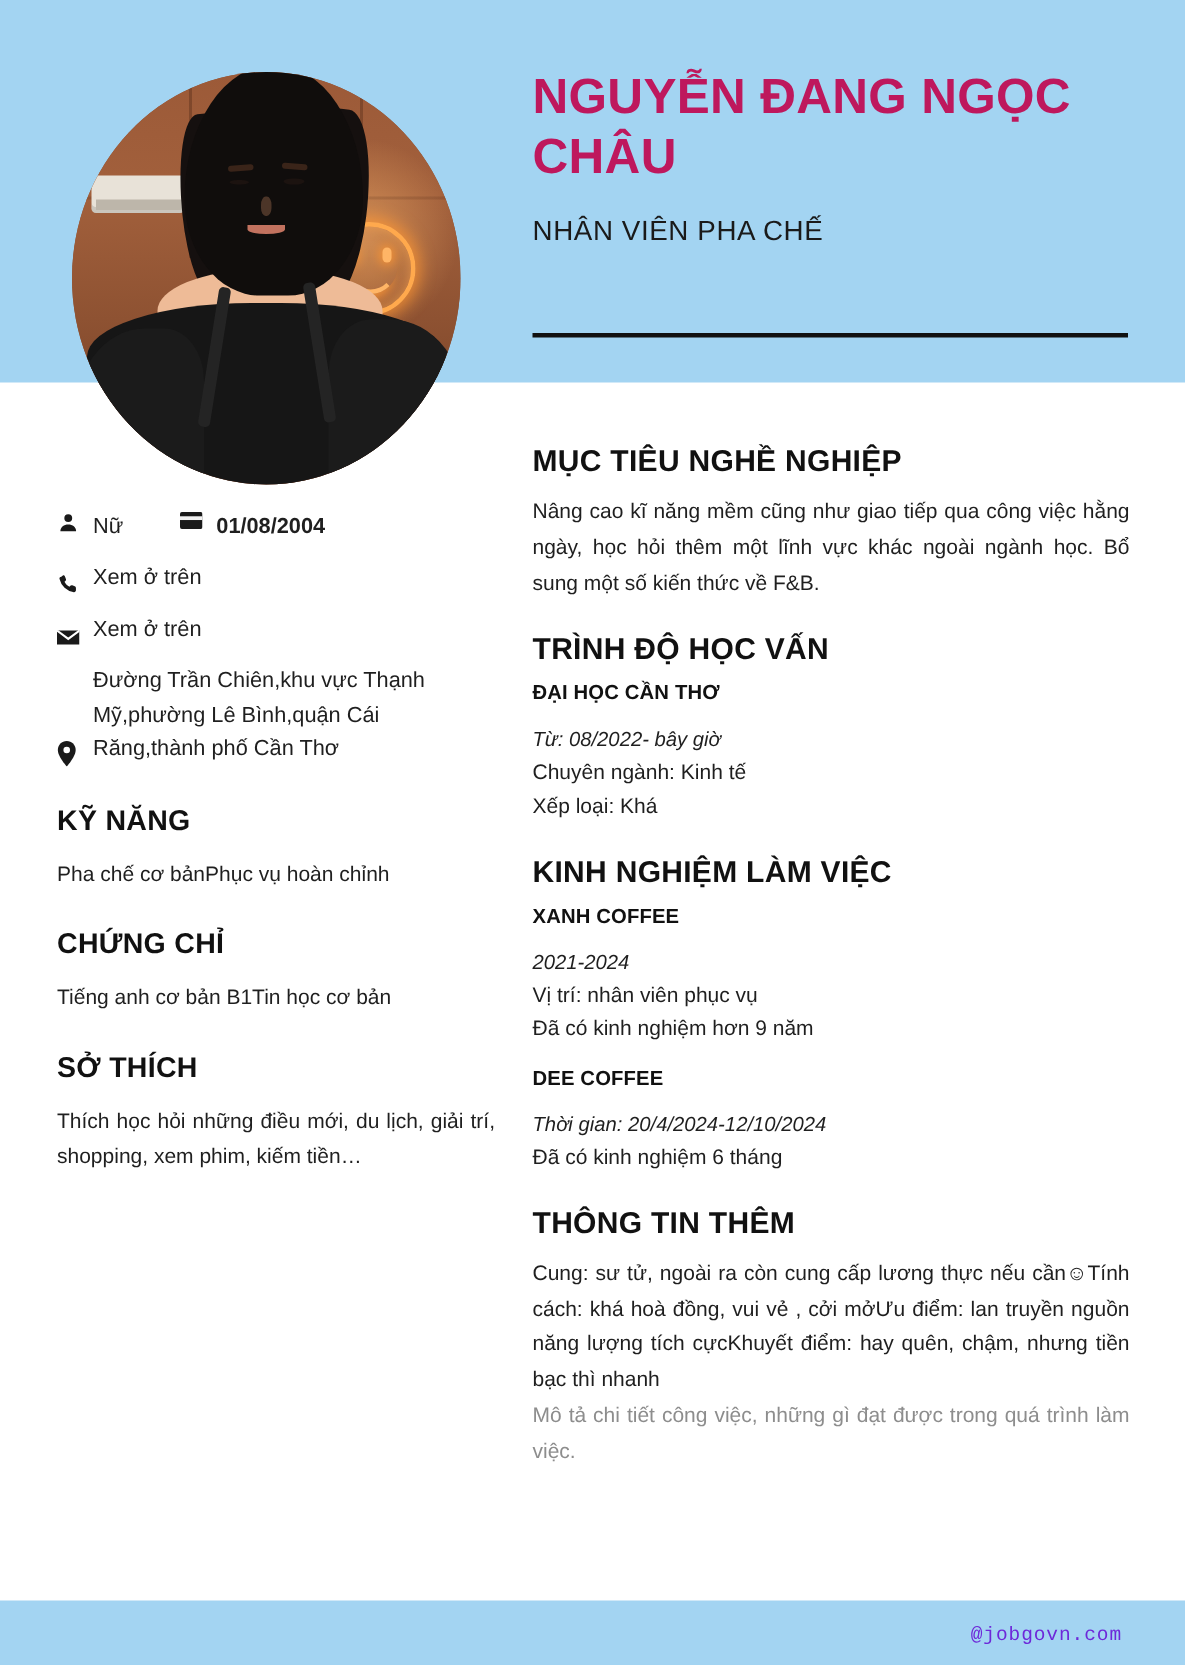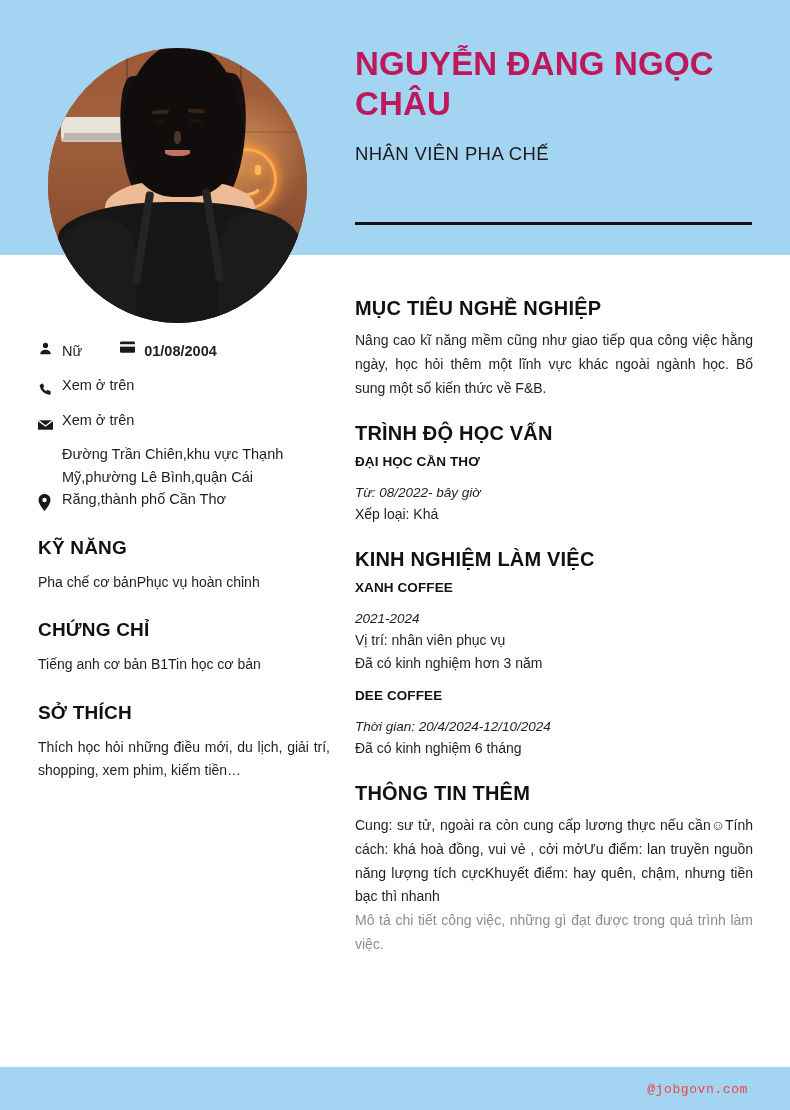--- a/index.html
+++ b/index.html
@@ -36,21 +36,21 @@
     height: 43px;
     background: #a3d4f2;
   }
   .footer-text {
     position: absolute;
     right: 42px;
     top: 1082px;
     font-family: "Liberation Mono", "DejaVu Sans Mono", monospace;
     font-size: 13px;
     letter-spacing: 0.6px;
-    color: #ef4444;
+    color: #6d28d9;
   }
 
   
   .photo-wrap {
     position: absolute;
     left: 48px;
     top: 48px;
     width: 259px;
     height: 275px;
     border-radius: 50%;
@@ -477,31 +477,32 @@
     <div class="section">
       <h2 class="main-h">MỤC TIÊU NGHỀ NGHIỆP</h2>
       <p class="main-p">Nâng cao kĩ năng mềm cũng như giao tiếp qua công việc hằng ngày, học hỏi thêm một lĩnh vực khác ngoài ngành học. Bổ sung một số kiến thức về F&amp;B.</p>
     </div>
 
     <div class="section">
       <h2 class="main-h">TRÌNH ĐỘ HỌC VẤN</h2>
       <div class="entry">
         <p class="entry-org">ĐẠI HỌC CẦN THƠ</p>
         <p class="entry-date">Từ: 08/2022- bây giờ</p>
+        <p class="entry-line">Chuyên ngành: Kinh tế</p>
         <p class="entry-line">Xếp loại: Khá</p>
       </div>
     </div>
 
     <div class="section">
       <h2 class="main-h">KINH NGHIỆM LÀM VIỆC</h2>
       <div class="entry">
         <p class="entry-org">XANH COFFEE</p>
         <p class="entry-date">2021-2024</p>
         <p class="entry-line">Vị trí: nhân viên phục vụ</p>
-        <p class="entry-line">Đã có kinh nghiệm hơn 3 năm</p>
+        <p class="entry-line">Đã có kinh nghiệm hơn 9 năm</p>
       </div>
       <div class="entry">
         <p class="entry-org">DEE COFFEE</p>
         <p class="entry-date">Thời gian: 20/4/2024-12/10/2024</p>
         <p class="entry-line">Đã có kinh nghiệm 6 tháng</p>
       </div>
     </div>
 
     <div class="section">
       <h2 class="main-h">THÔNG TIN THÊM</h2>

